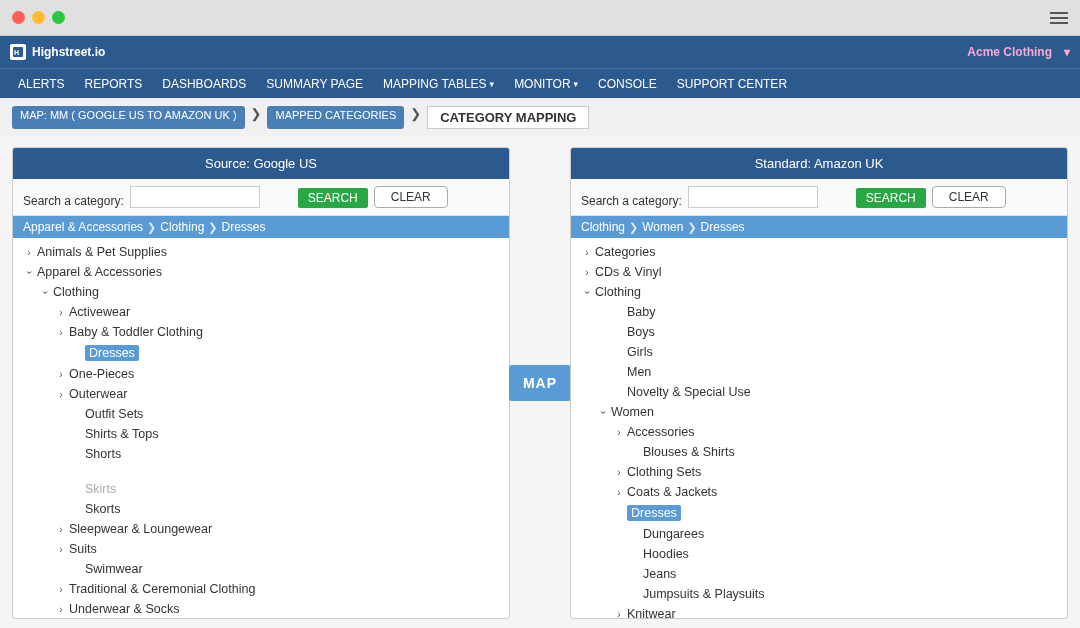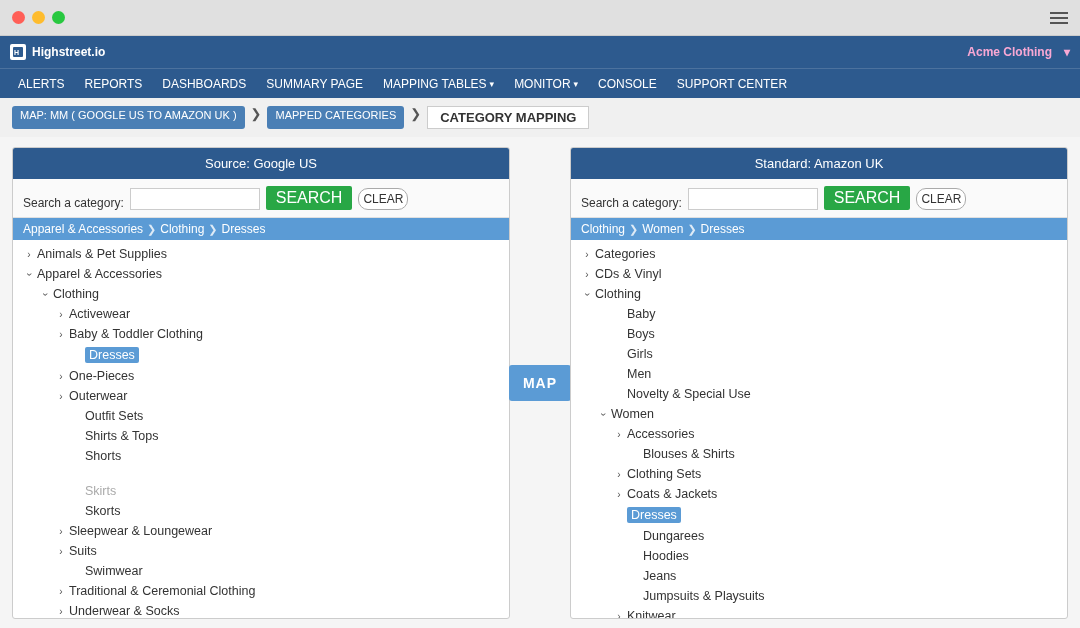--- a/index.html
+++ b/index.html
@@ -172,32 +172,33 @@
       padding: 3px 6px;
       font-size: 12px;
       width: 130px;
       outline: none;
     }
     .btn-search {
       background: #28a745;
       color: white;
       border: none;
       padding: 3px 10px;
-      font-size: 16px;
+      font-size: 12px;
       cursor: pointer;
       border-radius: 2px;
+      margin-left: 32px;
     }
     .btn-clear {
       background: white;
       color: #333;
       border: 1px solid #aaa;
-      padding: 3px 4px;
-      font-size: 12px;
-      cursor: pointer;
-      border-radius: 10px;
+      padding: 3px 16px;
+      font-size: 12px;
+      cursor: pointer;
+      border-radius: 4px;
     }
 
     
     .panel-breadcrumb {
       background: #5b9bd5;
       color: white;
       padding: 4px 10px;
       font-size: 12px;
       display: flex;
       align-items: center;

